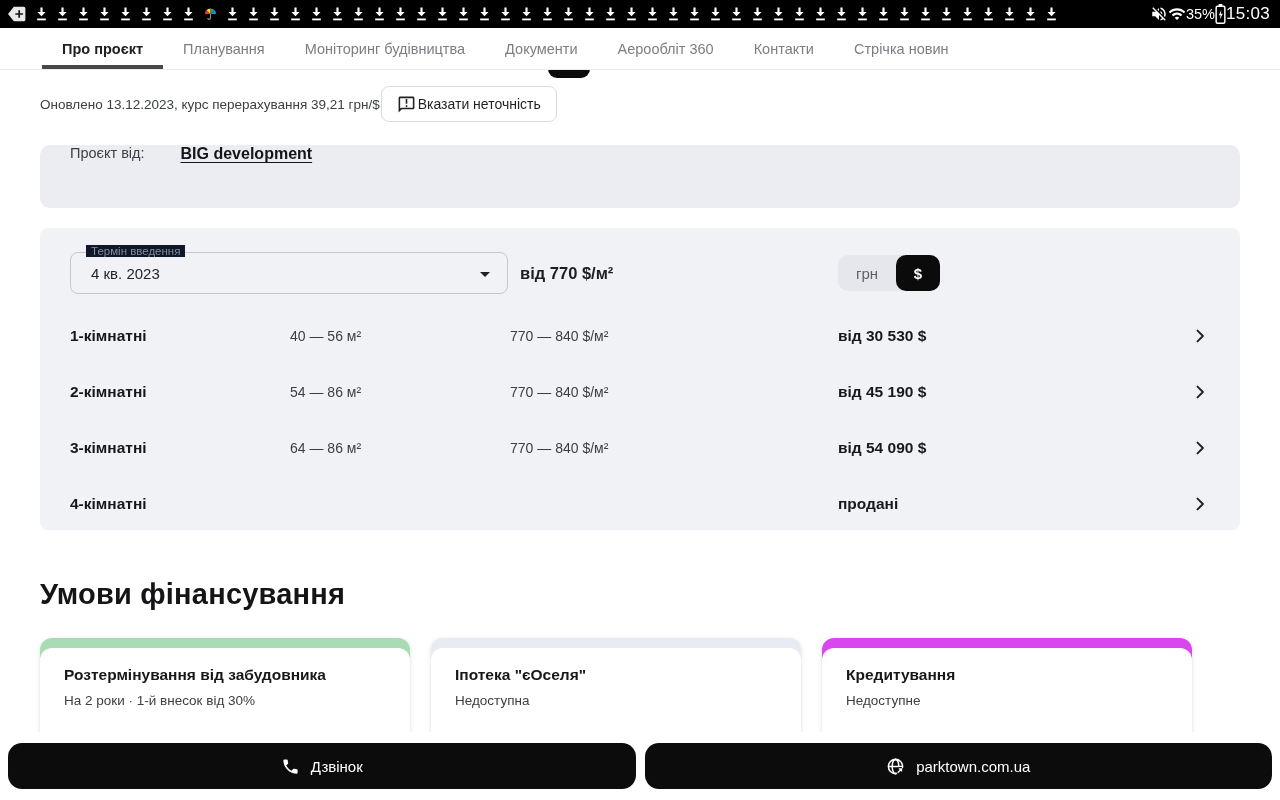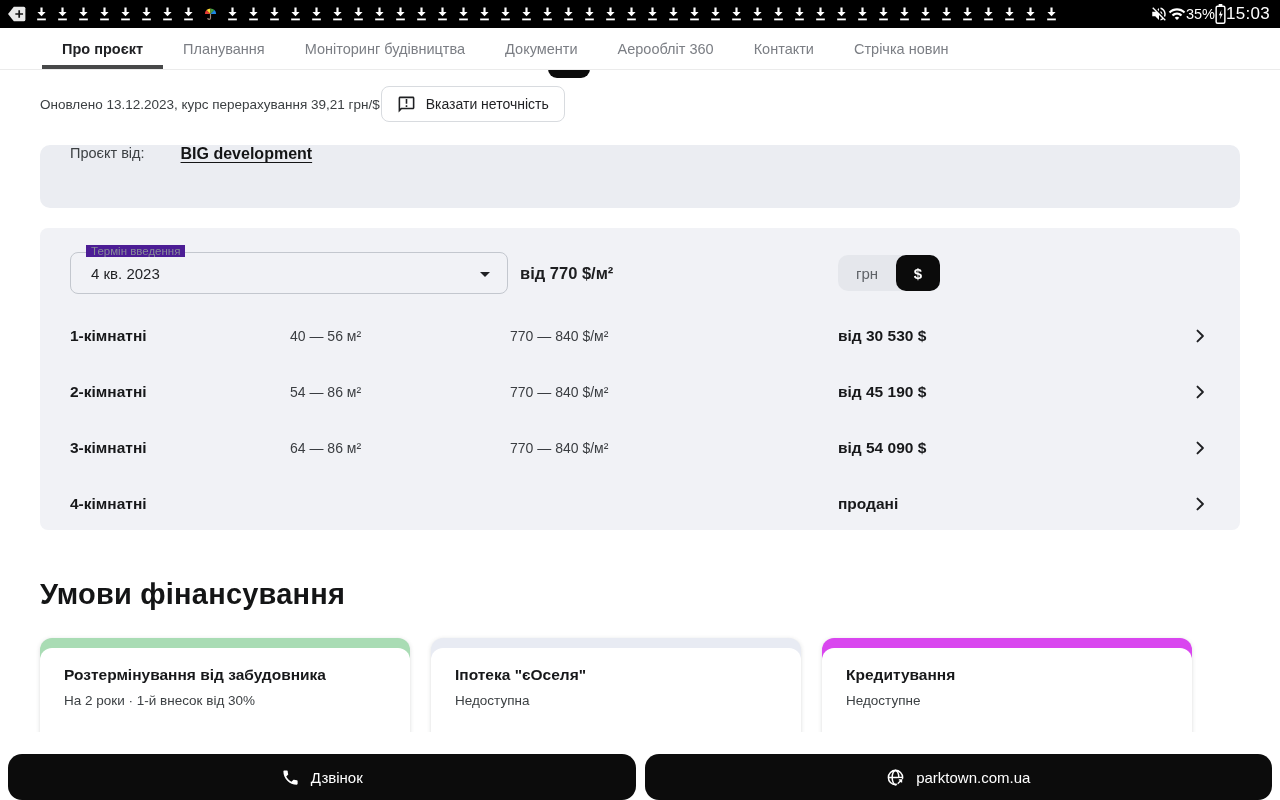--- a/index.html
+++ b/index.html
@@ -30,41 +30,41 @@
     background:#474849; }
 
   
   .peek-pill { position:absolute; top:66px; left:548px; width:42px; height:12px; background:#0b0b0b;
     border-radius:3px 3px 9px 9px; z-index:4; }
 
   
   .update-row { position:absolute; top:86px; left:40px; width:1200px; height:36px;
     display:flex; align-items:center; }
   .update-text { font-size:13.5px; color:#3c4043; }
-  .report-btn { margin-left:1px; height:36px; display:flex; align-items:center; gap:10px;
+  .report-btn { margin-left:1px; height:36px; display:flex; align-items:center; gap:2px;
     background:#fff; border:1px solid #d8dbdf; border-radius:8px; padding:0 15px; cursor:pointer;
     font-size:14px; font-weight:500; color:#1f2023; }
   .report-btn svg { width:19px; height:19px; }
 
   
   .project-panel { position:absolute; top:145px; left:40px; width:1200px; height:63px;
     background:#ebedf2; border-radius:10px; display:flex; padding:0 30px;gap:24px; }
   .project-label { font-size:14.5px; color:#3c4043; }
   .project-link { margin-left:12px; font-size:16px; font-weight:700; color:#141516;
     text-decoration:underline; text-underline-offset:3px; cursor:pointer; }
 
   
   .pricing-section { position:absolute; top:228px; left:40px; width:1200px; height:302px;
     background:#f1f2f6; border-radius:8px; padding:24px 30px 0 30px; }
   .pricing-head { position:relative; height:42px; display:flex; align-items:center; }
   .term-select { position:relative; width:438px; height:42px; border:1px solid #c3c7ce;
     border-radius:8px; background:transparent; display:flex; align-items:center;
     padding:0 40px 0 20px; cursor:pointer; }
   .term-select-label { position:absolute; top:-8px; left:15px; font-size:11.5px; color:#878c96;
-    background:#4c1d95; padding:0 5px; }
+    background:#0f172a; padding:0 5px; }
   .term-select-value { font-size:15px; color:#1f2023; }
   .term-caret { position:absolute; right:10px; top:9px; width:24px; height:24px; }
   .price-from { margin-left:12px; font-size:16.5px; font-weight:700; }
   .currency-toggle { position:absolute; left:768px; top:3px; height:36px; display:flex;
     background:#e5e7ec; border-radius:10px; align-items:center; }
   .cur-uah { width:58px; text-align:center; font-size:15px; color:#5f6368; cursor:pointer; }
   .cur-usd { width:44px; height:36px; border-radius:10px; background:#0b0b0b; color:#fff;
     display:flex; align-items:center; justify-content:center; font-size:15px; font-weight:700;
     cursor:pointer; }
 
@@ -82,21 +82,21 @@
   .cards { position:absolute; top:638px; left:40px; width:1200px; display:flex; gap:21px; }
   .card { width:370px; border-radius:12px; padding-top:10px;
     box-shadow:0 1px 4px rgba(60,64,67,.18); }
   .card-body { background:#fff; border-radius:12px 12px 0 0; padding:18px 24px 22px 24px;
     height:100px; }
   .card-title { font-size:15.5px; font-weight:700; color:#17181a; }
   .card-sub { margin-top:9px; font-size:13.5px; color:#3c4043; }
 
   
   .bottom-bar { position:absolute; left:0; bottom:0; width:1280px; height:68px; background:#fff;
-    display:flex; align-items:flex-end; gap:9px; padding:0 8px; z-index:10; }
+    display:flex; align-items:center; gap:9px; padding:0 8px; z-index:10; }
   .bb-btn { flex:1 1 0; height:46px; background:#0c0c0c; border:none; border-radius:14px;
     color:#fff; font-family:inherit; font-size:15px; font-weight:500; display:flex;
     align-items:center; justify-content:center; gap:11px; cursor:pointer; }
   .bb-btn svg { width:19px; height:19px; }
 </style>
 </head>
 <body>
 
 <div class="status-bar">
   <div class="sb-left">

